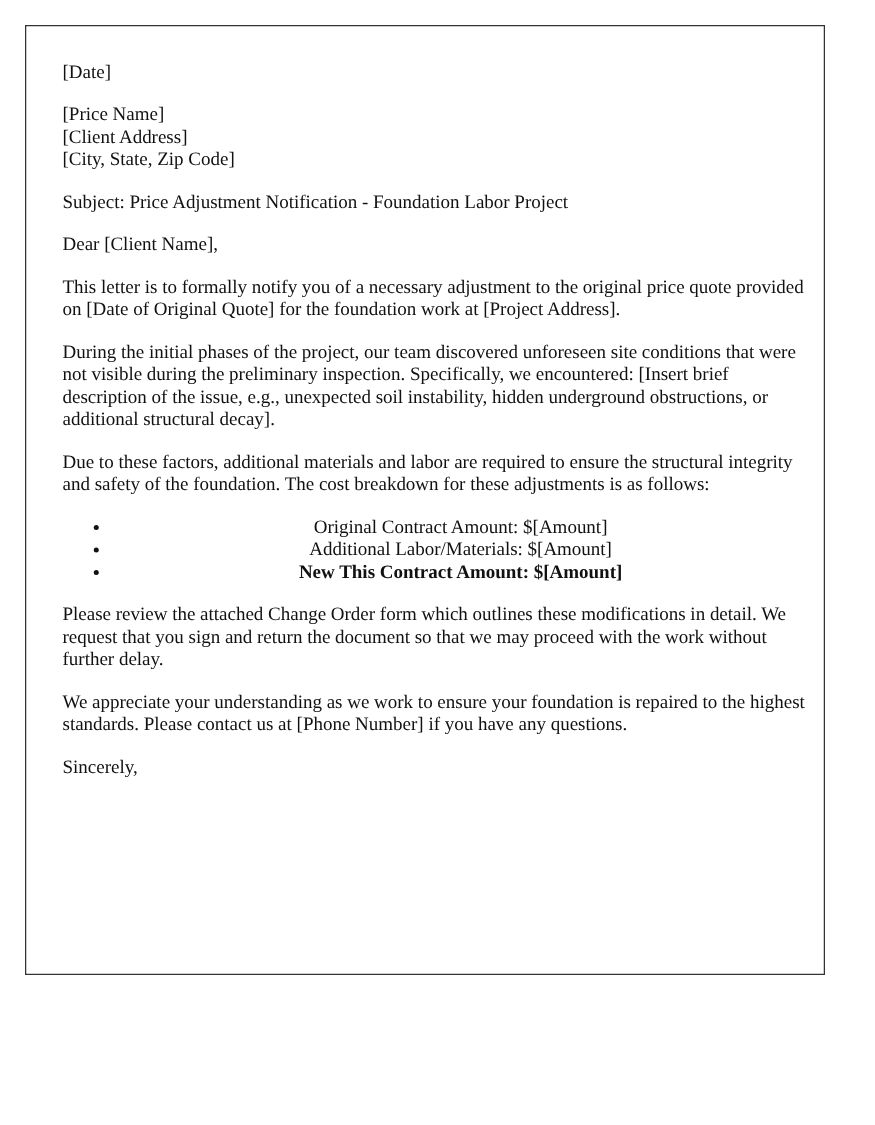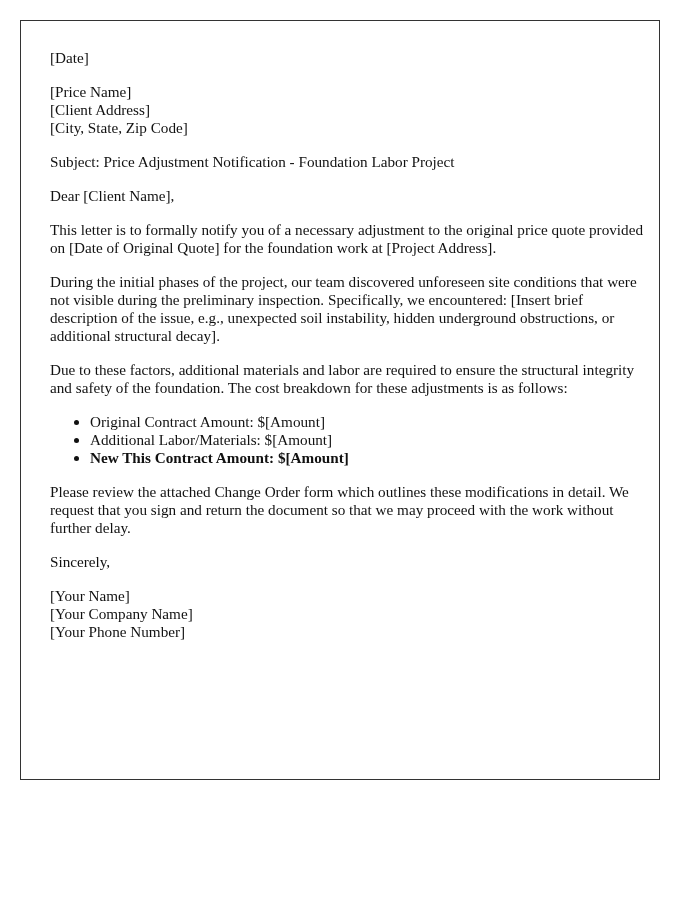--- a/index.html
+++ b/index.html
@@ -32,20 +32,21 @@
     .line {
       display: block;
       white-space: nowrap;
     }
     p {
       margin: 0 0 16px 0;
     }
     ul.cost-list {
       margin: 0 0 16px 0;
       padding-left: 40px;
+      text-align: center;
     }
     ul.cost-list li {
       margin: 0;
     }
     .bold {
       font-weight: bold;
     }
   </style>
 </head>
 <body>
@@ -73,22 +74,18 @@
   <p>Due to these factors, additional materials and labor are required to ensure the structural integrity and safety of the foundation. The cost breakdown for these adjustments is as follows:</p>
 
   <ul class="cost-list">
     <li>Original Contract Amount: $[Amount]</li>
     <li>Additional Labor/Materials: $[Amount]</li>
     <li class="bold">New This Contract Amount: $[Amount]</li>
   </ul>
 
   <p>Please review the attached Change Order form which outlines these modifications in detail. We request that you sign and return the document so that we may proceed with the work without further delay.</p>
 
+  <p>We appreciate your understanding as we work to ensure your foundation is repaired to the highest standards. Please contact us at [Phone Number] if you have any questions.</p>
 
   <p>Sincerely,</p>
 
-  <div class="block">
-    <span class="line">[Your Name]</span>
-    <span class="line">[Your Company Name]</span>
-    <span class="line">[Your Phone Number]</span>
-  </div>
 
 </div>
 
 </body></html>

